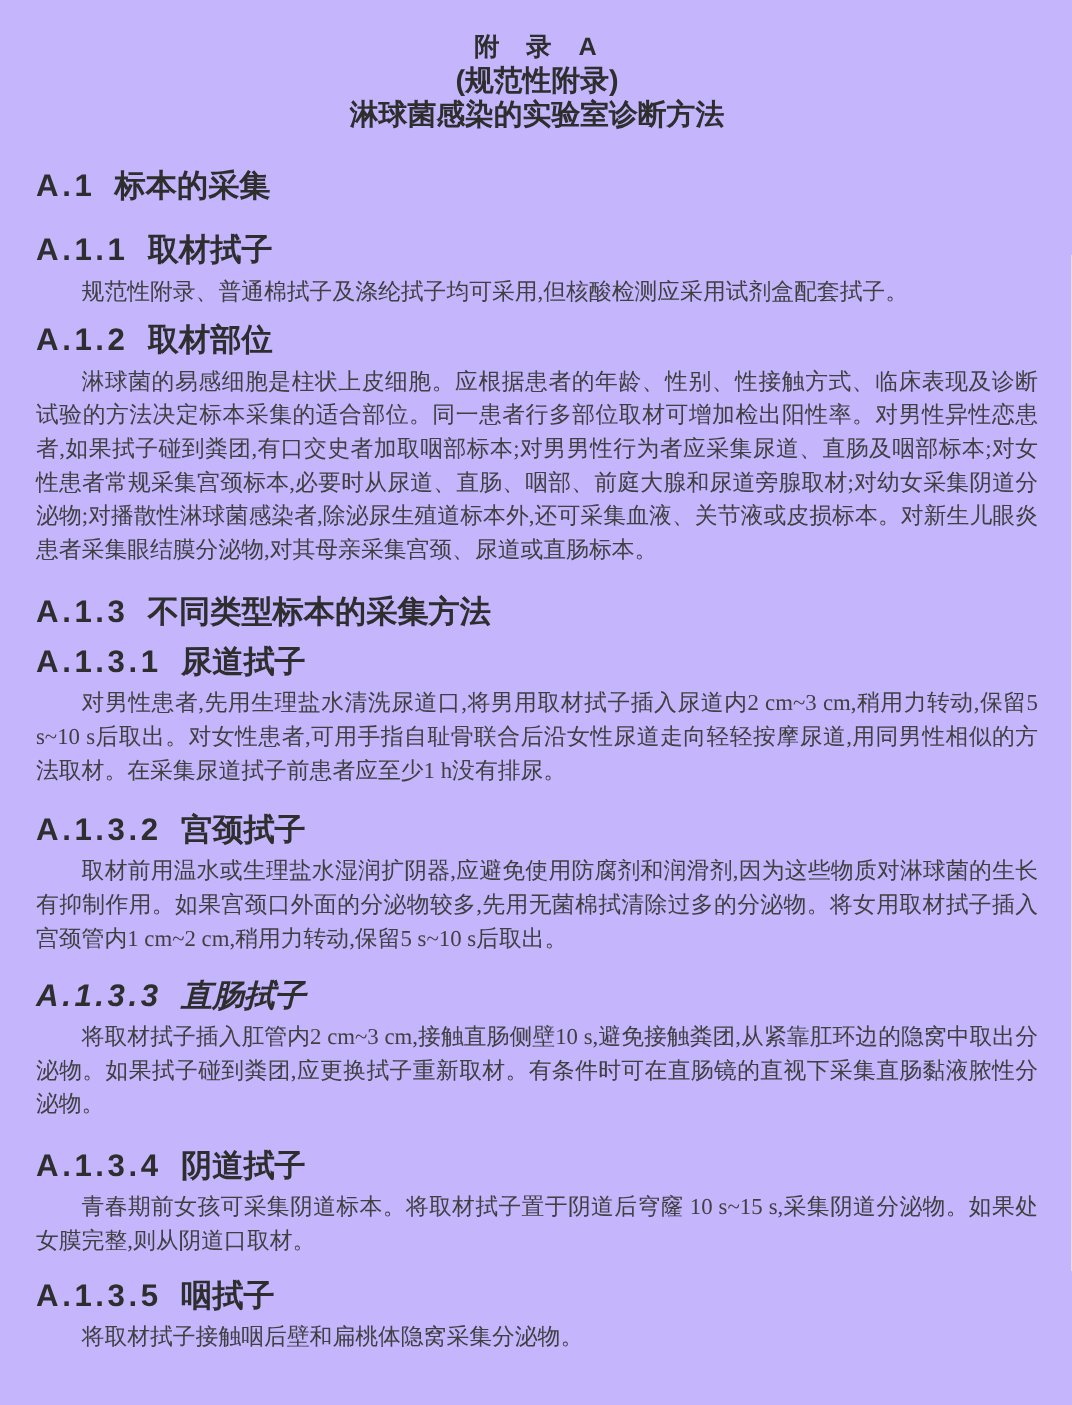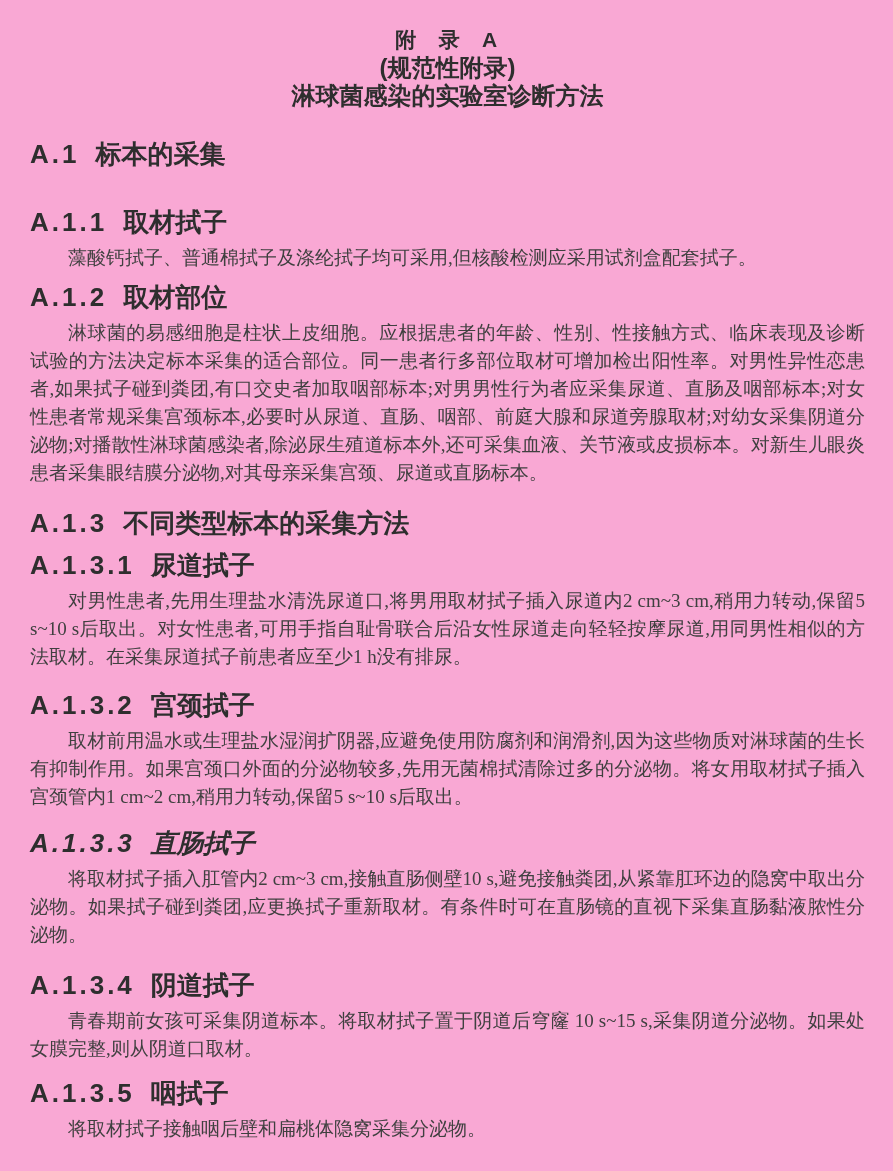--- a/index.html
+++ b/index.html
@@ -5,21 +5,21 @@
   html, body {
     margin: 0;
     padding: 0;
     background: #ffffff;
   }
   .page {
     position: relative;
     width: 893px;
     height: 1171px;
     box-sizing: border-box;
-    background: #f9a8d4;
+    background: #c4b5fd;
     color: #3d3d3d;
     padding: 26px 28px 0 30px;
     overflow: hidden;
     font-family: "Liberation Serif", "DejaVu Serif", serif;
   }
   
   .doc-title {
     text-align: center;
     font-family: "Liberation Sans", "DejaVu Sans", sans-serif;
     font-weight: bold;
@@ -46,21 +46,21 @@
     color: #2e2e2e;
     margin: 24px 0 0 0;
   }
   h2.sec-heading .num {
     letter-spacing: 3px;
     margin-right: 16px;
     font-family: "Liberation Sans", "DejaVu Sans", sans-serif;
   }
   
   #sec-a1   h2 { margin-top: 31px; }
-  #sec-a11  h2 { margin-top: 42px; }
+  #sec-a11  h2 { margin-top: 28px; }
   #sec-a12  h2 { margin-top: 12px; }
   #sec-a13  h2 { margin-top: 23px; }
   #sec-a131 h2 { margin-top: 16px; }
   #sec-a132 h2 { margin-top: 21px; }
   #sec-a133 h2 { margin-top: 19px; font-style: italic; }
   #sec-a134 h2 { margin-top: 23px; }
   #sec-a135 h2 { margin-top: 17px; }
   
   p.para {
     margin: 9px 0 0 0;
@@ -84,21 +84,21 @@
   <section class="sec" id="sec-a1">
     <h2 class="sec-heading">
       <span class="num">A.1</span><span class="ht">标本的采集</span>
     </h2>
   </section>
 
   <section class="sec" id="sec-a11">
     <h2 class="sec-heading">
       <span class="num">A.1.1</span><span class="ht">取材拭子</span>
     </h2>
-    <p class="para">藻酸钙拭子、普通棉拭子及涤纶拭子均可采用,但核酸检测应采用试剂盒配套拭子。</p>
+    <p class="para">规范性附录、普通棉拭子及涤纶拭子均可采用,但核酸检测应采用试剂盒配套拭子。</p>
   </section>
 
   <section class="sec" id="sec-a12">
     <h2 class="sec-heading">
       <span class="num">A.1.2</span><span class="ht">取材部位</span>
     </h2>
     <p class="para">淋球菌的易感细胞是柱状上皮细胞。应根据患者的年龄、性别、性接触方式、临床表现及诊断试验的方法决定标本采集的适合部位。同一患者行多部位取材可增加检出阳性率。对男性异性恋患者,如果拭子碰到粪团,有口交史者加取咽部标本;对男男性行为者应采集尿道、直肠及咽部标本;对女性患者常规采集宫颈标本,必要时从尿道、直肠、咽部、前庭大腺和尿道旁腺取材;对幼女采集阴道分泌物;对播散性淋球菌感染者,除泌尿生殖道标本外,还可采集血液、关节液或皮损标本。对新生儿眼炎患者采集眼结膜分泌物,对其母亲采集宫颈、尿道或直肠标本。</p>
   </section>
 
   <section class="sec" id="sec-a13">

